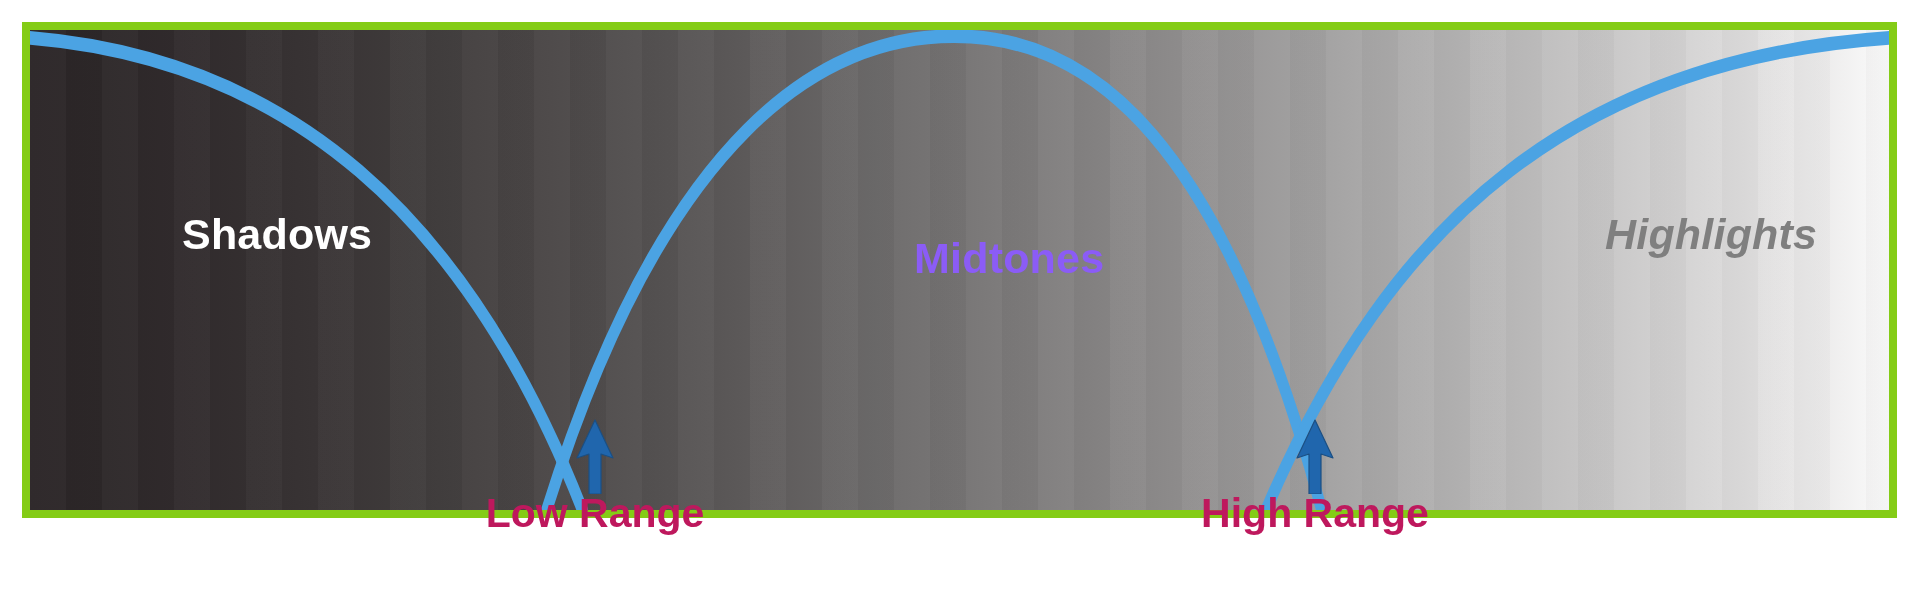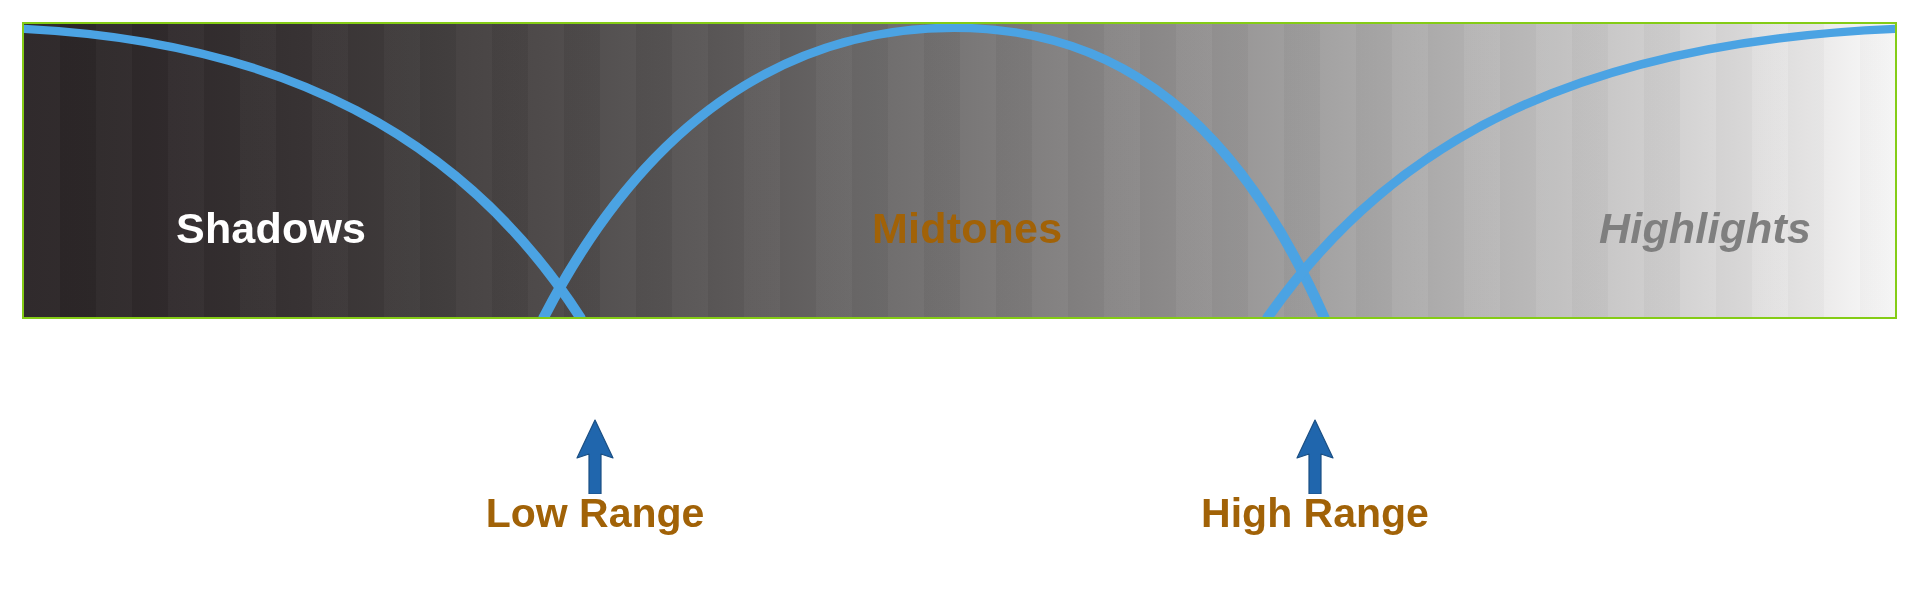--- a/index.html
+++ b/index.html
@@ -19,22 +19,22 @@
     background: #ffffff;
     overflow: hidden;
   }
 
   
   #tone-bar {
     position: absolute;
     left: 22px;
     top: 22px;
     width: 1875px;
-    height: 297px;
-    border: 2px solid #84cc16;
+    height: 496px;
+    border: 8px solid #84cc16;
     box-sizing: border-box;
     overflow: hidden;
   }
   #tone-gradient {
     position: absolute;
     inset: 0;
     background: linear-gradient(to right,
       #2b2527 0%,
       #2d2829 4%,
       #312b2d 8%,
@@ -88,42 +88,42 @@
     position: absolute;
     top: 183px;
     font-size: 43px;
     font-weight: bold;
     letter-spacing: 0.2px;
     white-space: nowrap;
     line-height: 1;
     user-select: none;
   }
   #label-shadows   { left: 152px;  color: #ffffff; }
-  #label-midtones  { left: 848px;  color: #a16207; }
+  #label-midtones  { left: 884px;  color: #8b5cf6; margin-top: 24px; }
   #label-highlights{ left: 1575px; color: #7f7f7f; font-style: italic; }
 
   
   .range-marker {
     position: absolute;
     top: 418px;
   }
   .range-arrow {
     position: absolute;
     top: 0;
     left: 50%;
     transform: translateX(-50%);
   }
   .range-text {
     position: absolute;
     top: 75px;
     left: 50%;
     transform: translateX(-50%);
     font-size: 41px;
     font-weight: bold;
-    color: #a16207;
+    color: #be185d;
     white-space: nowrap;
     line-height: 1;
     user-select: none;
   }
   #marker-low  { left: 595px; }
   #marker-high { left: 1315px; }
 </style>
 </head>
 <body>
 

